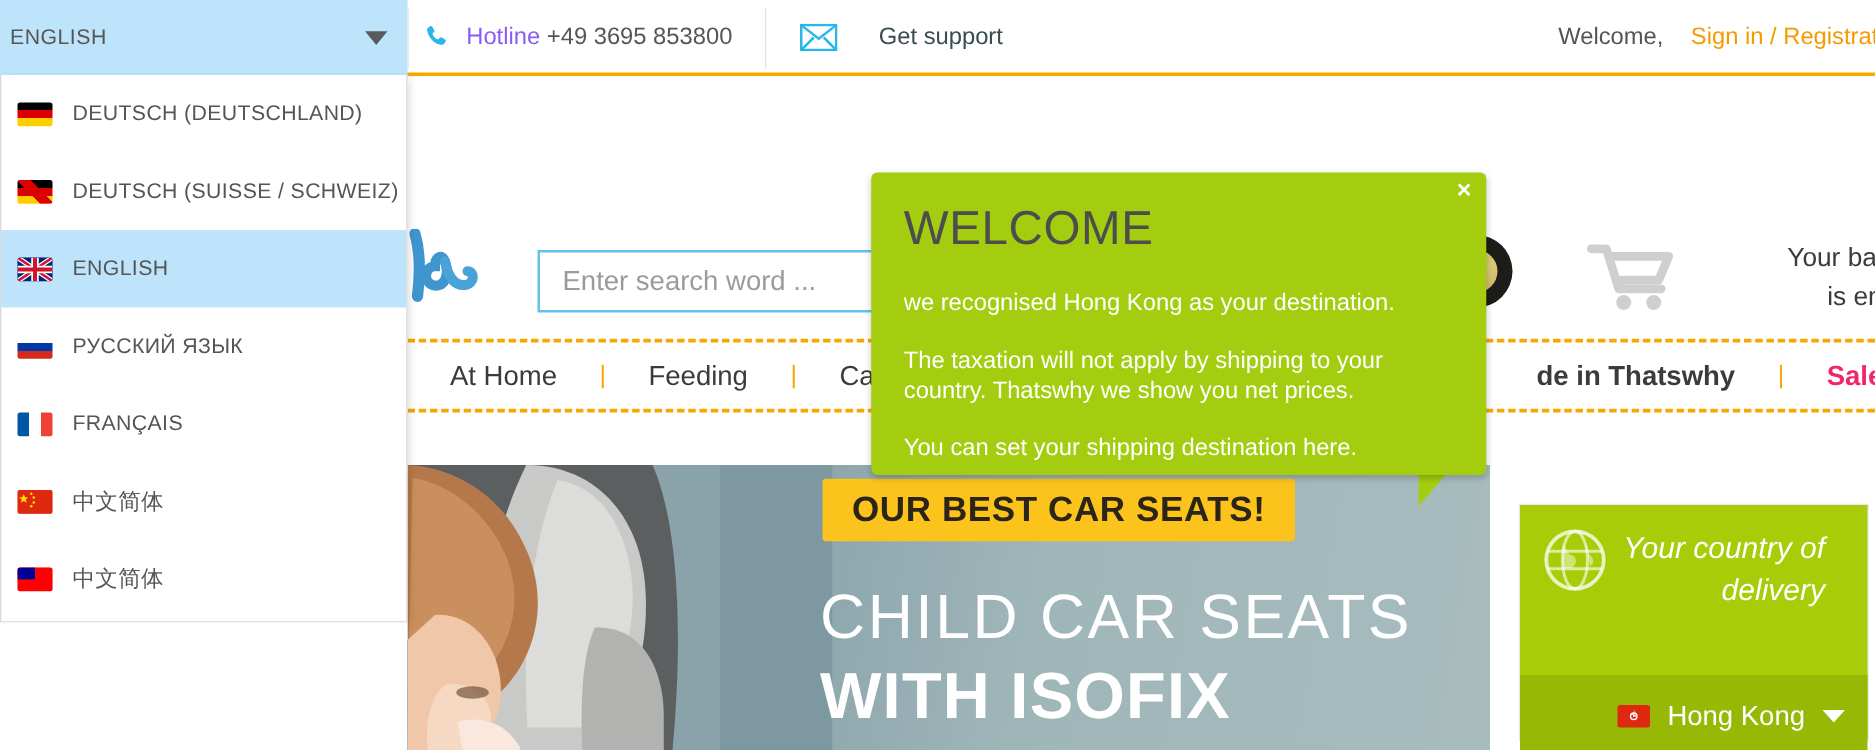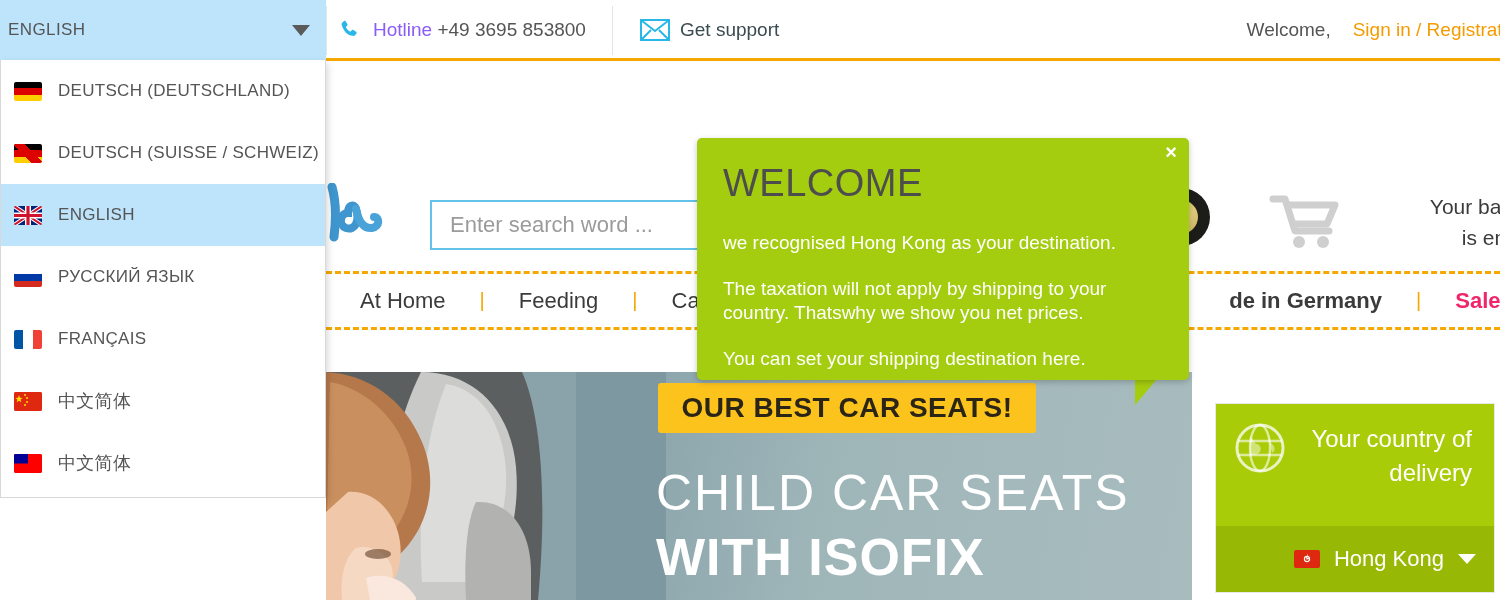--- a/index.html
+++ b/index.html
@@ -28,21 +28,21 @@
     width: 0; height: 0; border-left: 9px solid transparent;
     border-right: 9px solid transparent; border-top: 11px solid #5a5a5a;
   }
   .topdiv { position:absolute; top: 6px; width: 1px; height: 49px; background: #e4e4e4; }
 
   .hotline { position: absolute; left: 338px; top: 0; height: 60px;
     display: flex; align-items: center; gap: 13px; }
   .hotline .txt { font-size: 19px; color: #555; }
   .hotline .txt b { font-weight: normal; color: #8b5cf6; }
   .support { position: absolute; left: 640px; top: 0; height: 60px;
-    display: flex; align-items: center; gap: 10px; justify-content: flex-end; }
+    display: flex; align-items: center; gap: 33px; justify-content: flex-end; }
   .support .txt { font-size: 19px; color: #3b4b52; }
 
   .welcome-area { position: absolute; right: -28px; top: 0; height: 60px;
     display: flex; align-items: center; gap: 22px; white-space: nowrap; }
   .welcome-area .hello { font-size: 19px; color: #555; }
   .welcome-area .signin { font-size: 19px; color: #f59b00; cursor: pointer; }
 
   
   .header { position: absolute; left: 0; top: 61px; width: 1500px; height: 207px; background:#fff; }
   .logo {
@@ -110,21 +110,21 @@
   .hero-l2 {
     position: absolute; left: 330px; top: 155px; font-size: 52px; color: #fff;
     letter-spacing: 1px; font-weight: bold;
   }
 
   
   .delivery {
     position: absolute; left: 1216px; top: 404px; width: 278px; height: 188px;
     background: #a8cc08; box-shadow: 0 0 0 1px #e9e9e9;
   }
-  .delivery-top { position: relative; height: 122px; padding: 18px 18px 0 0; }
+  .delivery-top { position: relative; height: 136px; padding: 18px 30px 0 0; font-style: italic; }
   .globe { position: absolute; left: 18px; top: 18px; width: 52px; height: 52px; }
   .delivery-title {
     text-align: right; font-size: 24px; color: #fff; line-height: 34px; padding-right: 4px;
   }
   .delivery-bottom {
     height: 66px; background: #97b905; display: flex; align-items: center;
     justify-content: flex-end; gap: 14px; padding-right: 18px; cursor: pointer;
   }
   .delivery-bottom .cname { font-size: 22px; color: #fff; }
   .flag-hk {
@@ -264,21 +264,21 @@
       <div>is empty</div>
     </div>
   </div>
 
   <div class="nav">
     <span class="item">At Home</span>
     <span class="sep">|</span>
     <span class="item">Feeding</span>
     <span class="sep">|</span>
     <span class="item">Care</span>
-    <span class="item bold" style="margin-left:442px">de in Germany</span>
+    <span class="item bold" style="margin-left:442px">de in Thatswhy</span>
     <span class="sep">|</span>
     <span class="item sale">Sale %</span>
   </div>
 
   <div class="hero">
     <div class="hero-photo">
       <svg width="340" height="228" viewBox="0 0 340 228">
         <rect width="340" height="228" fill="#7d98a1"></rect>
         <path d="M0 0 H250 V228 H0 Z" fill="#5b5f60"></path>
         <path d="M95 0 C150 0 185 40 190 95 C195 150 175 200 160 228 H60 C55 160 60 70 95 0 Z" fill="#c9c9c7"></path>

